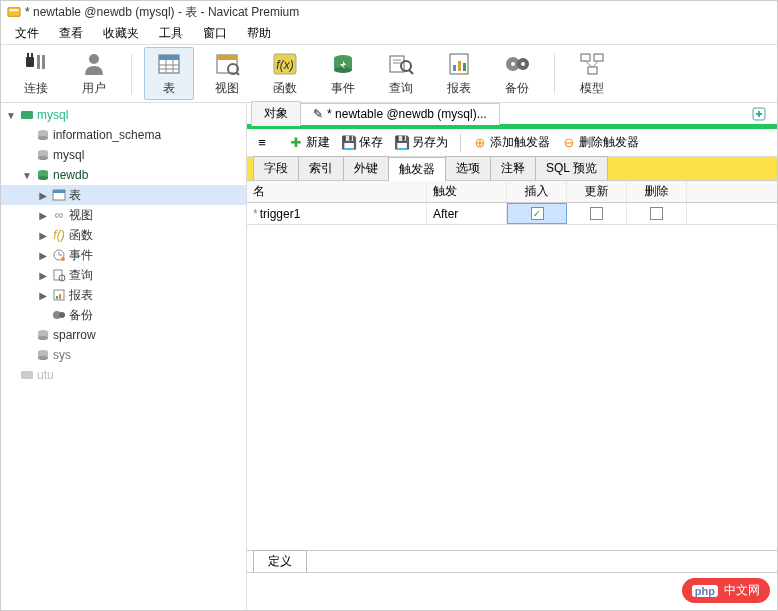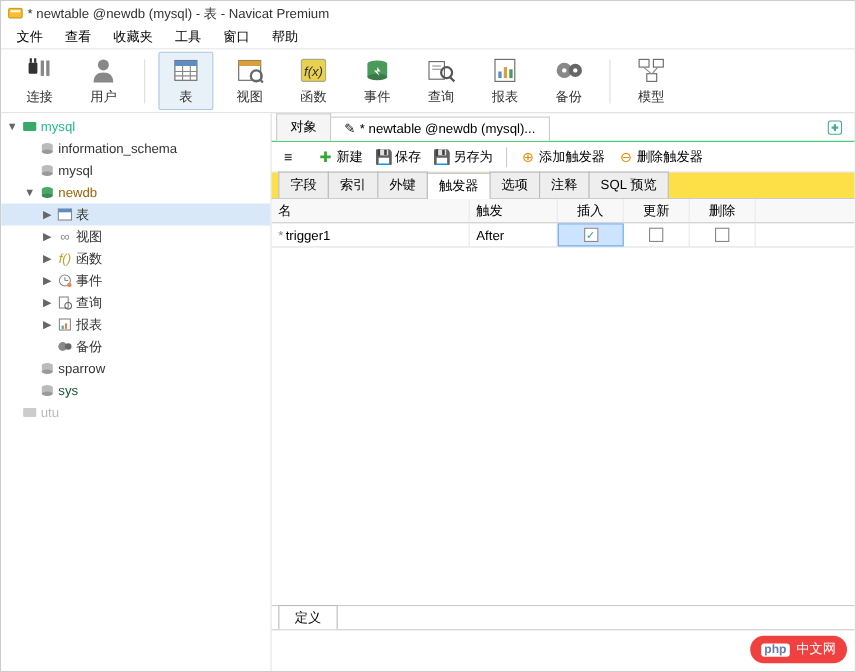--- a/index.html
+++ b/index.html
@@ -16,21 +16,21 @@
 .tool-label { font-size: 12px; color: #333; }
 .content { display: flex; flex: 1; min-height: 0; }
 .sidebar { width: 246px; border-right: 1px solid #ddd; background: #fff; overflow: auto; padding-top: 2px; }
 .tree-item { display: flex; align-items: center; height: 20px; padding: 0 2px; cursor: default; gap: 2px; }
 .tree-item.sel { background: #d8e8f8; }
 .tree-indent { display: inline-block; }
 .tree-expand { width: 12px; display: inline-block; text-align: center; color: #666; font-size: 10px; }
 .tree-icon { width: 16px; height: 16px; display: inline-flex; align-items: center; justify-content: center; font-size: 13px; }
 .tree-label { color: #333; }
 .main { flex: 1; display: flex; flex-direction: column; min-width: 0; }
-.tabbar { height: 26px; display: flex; align-items: flex-end; border-bottom: 1px solid #22c55e; padding: 0 4px; gap: 0; }
+.tabbar { height: 26px; display: flex; align-items: center; border-bottom: 5px solid #22c55e; padding: 0 4px; gap: 0; }
 .tab { padding: 3px 12px 4px; border: 1px solid #ccc; border-bottom: none; background: #f5f5f5; margin-right: -1px; position: relative; cursor: default; display: flex; align-items: center; gap: 4px; }
 .tab.active { background: #fff; z-index: 1; }
 .tabbar-spacer { flex: 1; }
 .tab-add { padding: 0 6px; font-size: 16px; color: #4a9; cursor: pointer; align-self: center; }
 .actionbar { height: 28px; display: flex; align-items: center; padding: 0 8px; gap: 12px; border-bottom: 1px solid #ddd; background: #fff; }
 .action-btn { display: flex; align-items: center; gap: 3px; cursor: pointer; }
 .action-btn .ico { width: 14px; height: 14px; display: inline-flex; align-items: center; justify-content: center; font-size: 13px; }
 .subtabs { height: 24px; display: flex; align-items: flex-end; padding: 0 6px; background: #fde047; border-bottom: 1px solid #ccc; }
 .subtab { padding: 3px 10px; border: 1px solid #bbb; border-bottom: none; background: #eee; margin-right: -1px; cursor: default; }
 .subtab.active { background: #fff; position: relative; top: 1px; margin-top: 16px; }
@@ -227,21 +227,21 @@
       <div class="tree-item">
         <span class="tree-indent" style="width:16px"></span>
         <span class="tree-expand">▼</span>
         <span class="tree-icon">
           <svg width="14" height="14" viewBox="0 0 14 14">
             <ellipse cx="7" cy="4" rx="5" ry="2" fill="#4aa868"></ellipse>
             <rect x="2" y="4" width="10" height="6" fill="#4aa868"></rect>
             <ellipse cx="7" cy="10" rx="5" ry="2" fill="#3a8a58"></ellipse>
           </svg>
         </span>
-        <span class="tree-label" style="color:#a16207">newdb</span>
+        <span class="tree-label" style="color:#14532d">newdb</span>
       </div>
       <div class="tree-item sel">
         <span class="tree-indent" style="width:32px"></span>
         <span class="tree-expand">▶</span>
         <span class="tree-icon">
           <svg width="14" height="14" viewBox="0 0 14 14">
             <rect x="1" y="2" width="12" height="10" fill="#fff" stroke="#888"></rect>
             <rect x="1" y="2" width="12" height="3" fill="#5a8ec8"></rect>
           </svg>
         </span>
@@ -329,21 +329,21 @@
       <div class="tree-item">
         <span class="tree-indent" style="width:16px"></span>
         <span class="tree-expand"></span>
         <span class="tree-icon">
           <svg width="14" height="14" viewBox="0 0 14 14">
             <ellipse cx="7" cy="4" rx="5" ry="2" fill="#bbb"></ellipse>
             <rect x="2" y="4" width="10" height="6" fill="#bbb"></rect>
             <ellipse cx="7" cy="10" rx="5" ry="2" fill="#999"></ellipse>
           </svg>
         </span>
-        <span class="tree-label" style="color:#14532d">sys</span>
+        <span class="tree-label" style="color:#737373">sys</span>
       </div>
       <div class="tree-item">
         <span class="tree-indent" style="width:0px"></span>
         <span class="tree-expand"></span>
         <span class="tree-icon">
           <svg width="14" height="14" viewBox="0 0 14 14">
             <rect x="1" y="3" width="12" height="8" rx="1" fill="#ccc"></rect>
           </svg>
         </span>
         <span class="tree-label" style="color:#bbb">utu</span>

